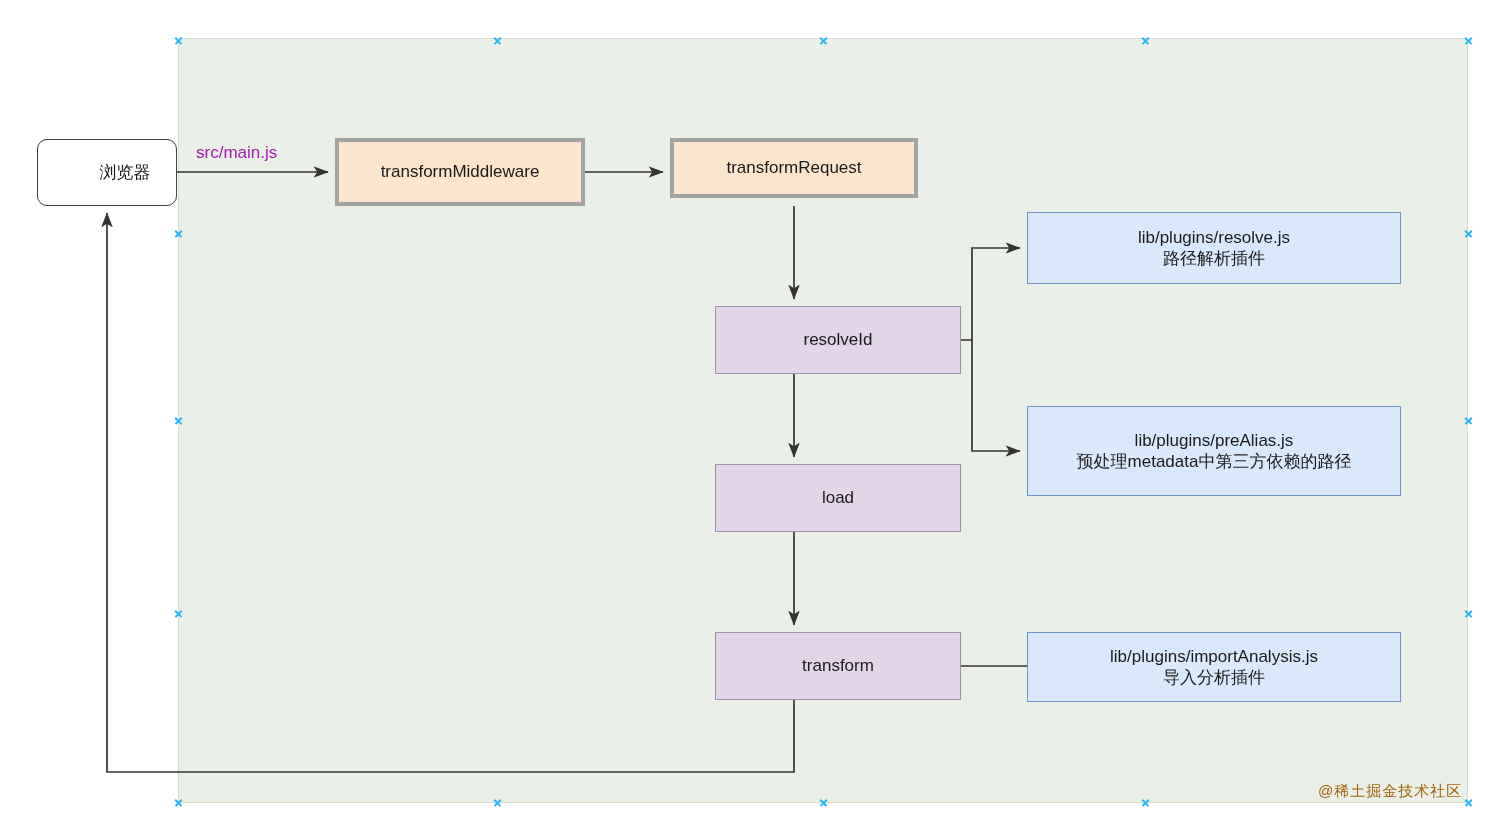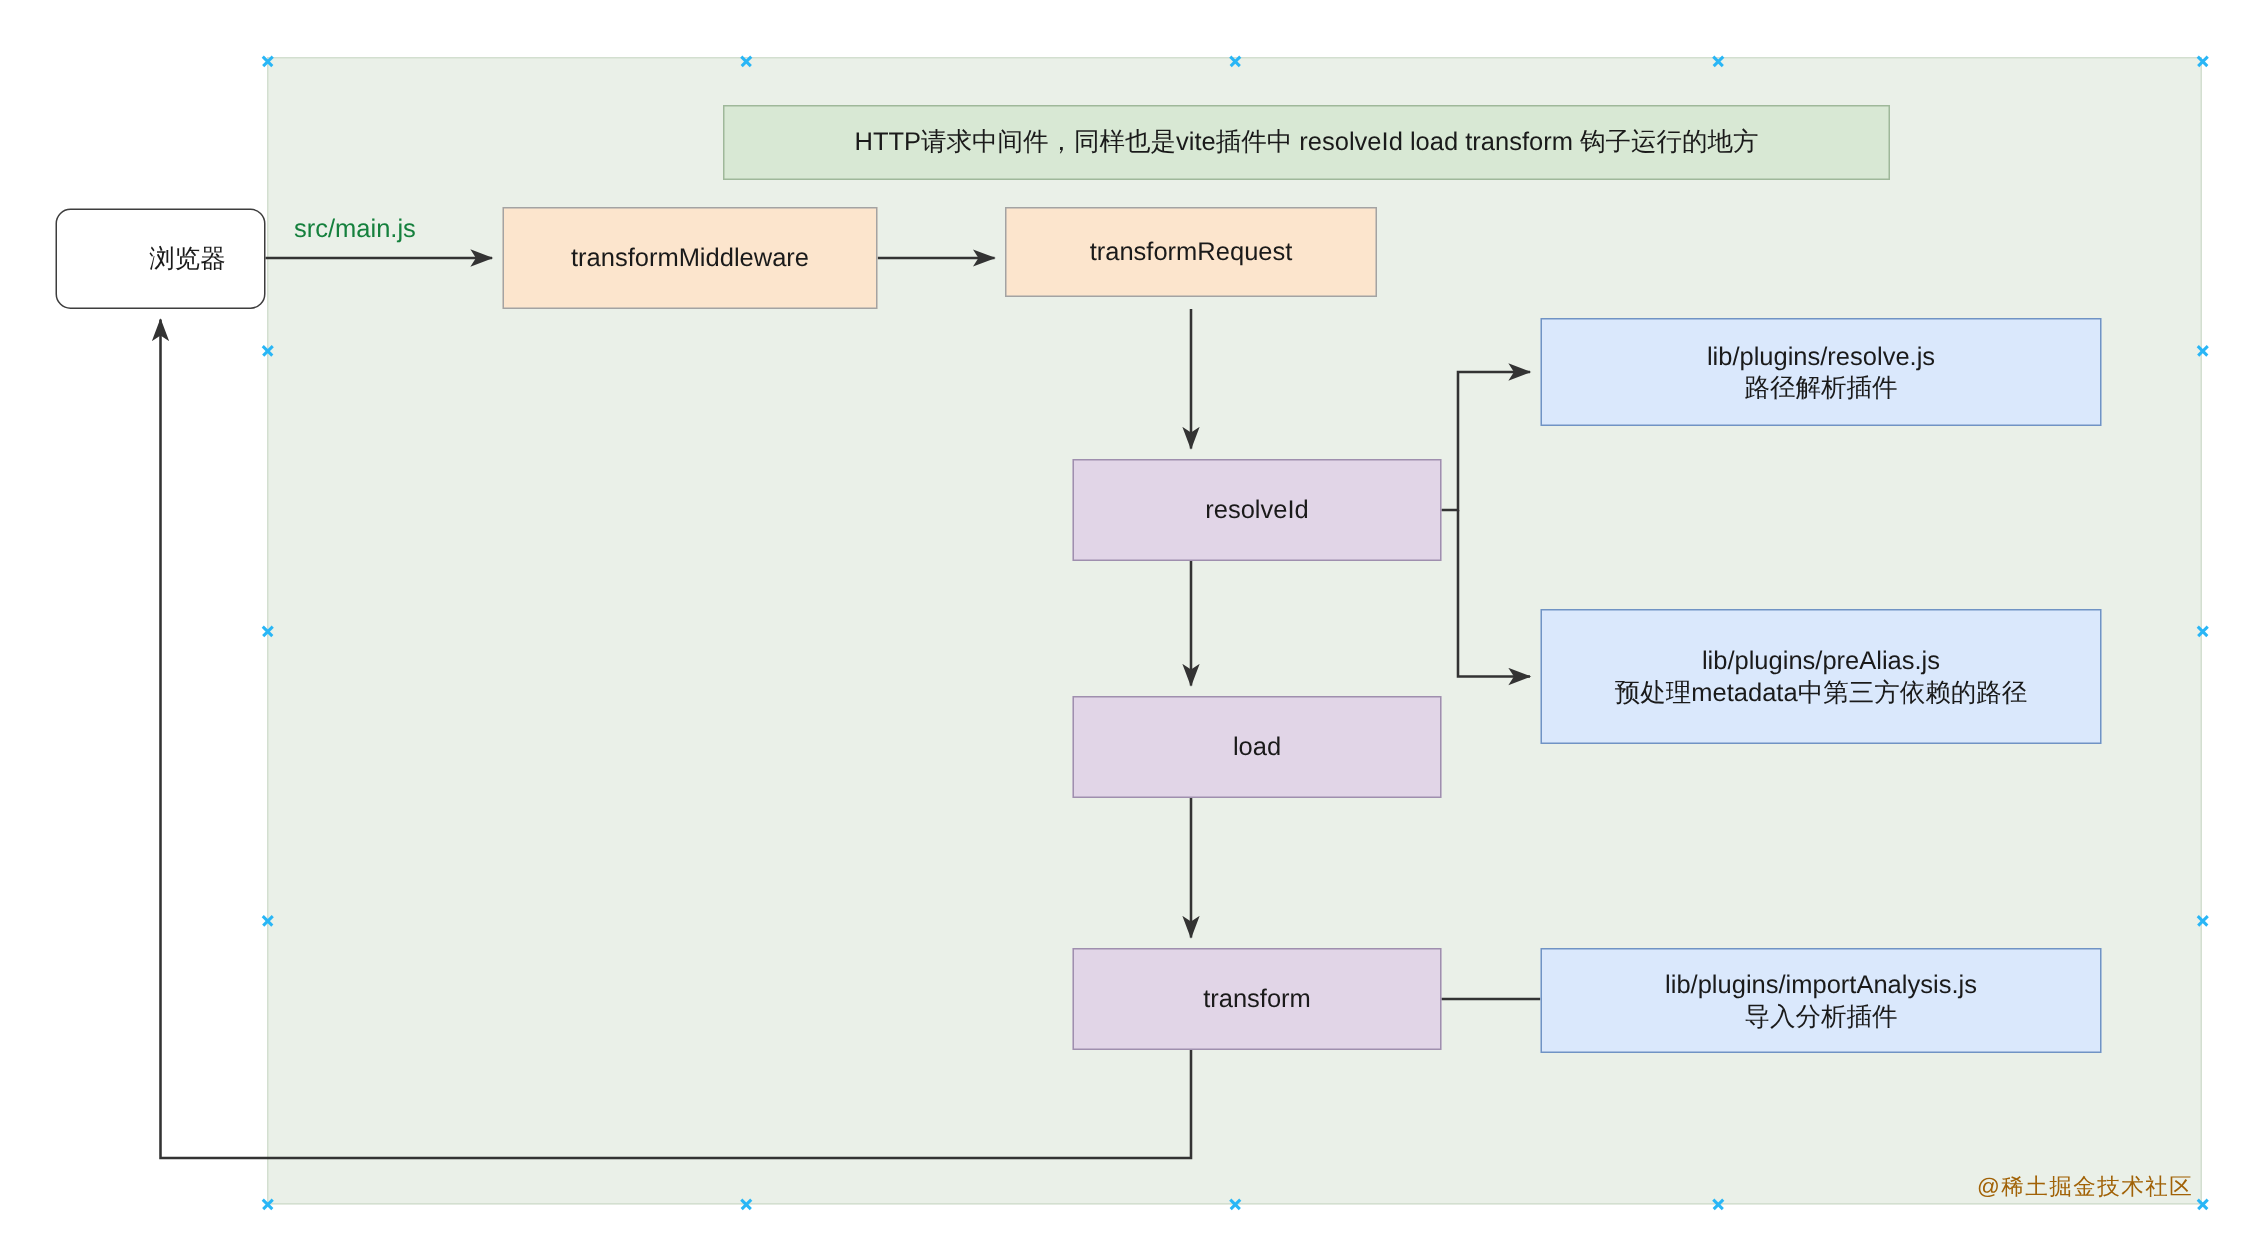--- a/index.html
+++ b/index.html
@@ -69,21 +69,21 @@
     background: #ffffff;
     border: 1px solid #3d3d3d;
     border-radius: 10px;
     font-size: 17px;
     padding-left: 36px;
   }
 
   
   .node-orange {
     background: #fce5cd;
-    border: 1px solid #a3a3a3;
+    border: 4px solid #a3a3a3;
     font-size: 17px;
   }
   #node-transformMiddleware {
     left: 335px;
     top: 138px;
     width: 250px;
     height: 68px;
   }
   #node-transformRequest {
     left: 670px;
@@ -142,21 +142,21 @@
     width: 374px;
     height: 70px;
   }
 
   
   #label-srcmain {
     position: absolute;
     left: 196px;
     top: 143px;
     font-size: 17px;
-    color: #15803d;
+    color: #a21caf;
     background: transparent;
   }
 
   
   #watermark {
     position: absolute;
     left: 1318px;
     top: 782px;
     font-size: 15px;
     color: #a16207;
@@ -212,21 +212,20 @@
       <path d="M794,374 L794,457" marker-end="url(#arrow)"></path>
 
       <path d="M794,532 L794,625" marker-end="url(#arrow)"></path>
 
       <path d="M1027,666 L924,666" marker-end="url(#arrow)"></path>
 
       <path d="M794,700 L794,772 L107,772 L107,213" marker-end="url(#arrow)"></path>
     </g>
   </svg>
 
-  <div id="note-http" class="node">HTTP请求中间件，同样也是vite插件中 resolveId load transform 钩子运行的地方</div>
 
   <div id="node-browser" class="node">浏览器</div>
 
   <div id="node-transformMiddleware" class="node node-orange">transformMiddleware</div>
 
   <div id="node-transformRequest" class="node node-orange">transformRequest</div>
 
   <div id="node-resolveId" class="node node-purple">resolveId</div>
 
   <div id="node-load" class="node node-purple">load</div>

